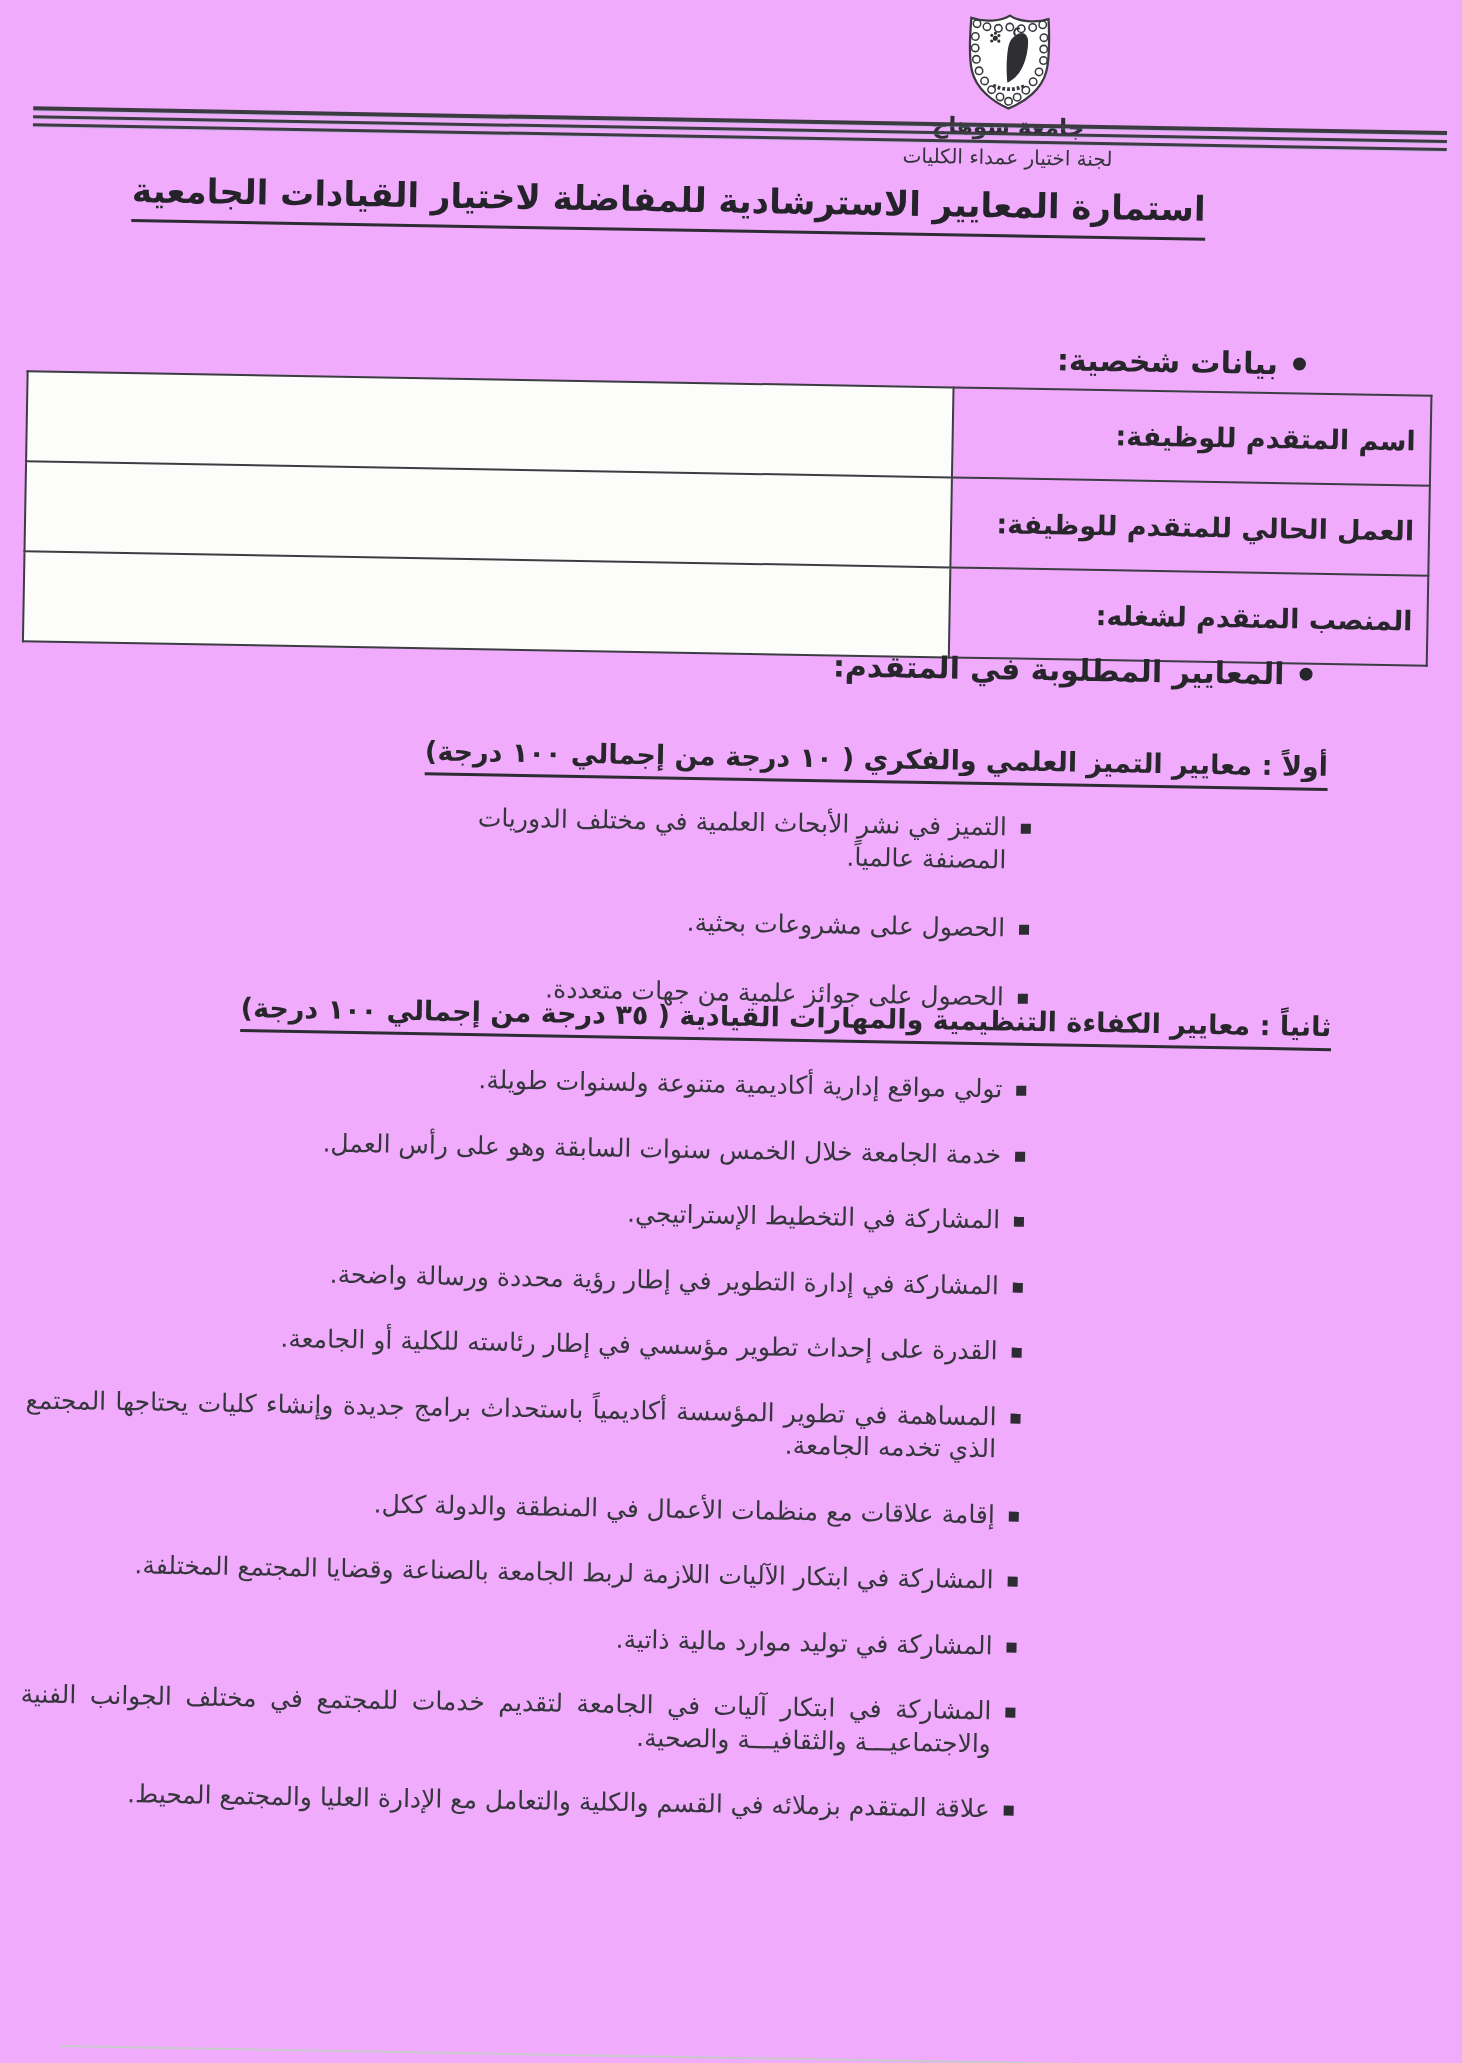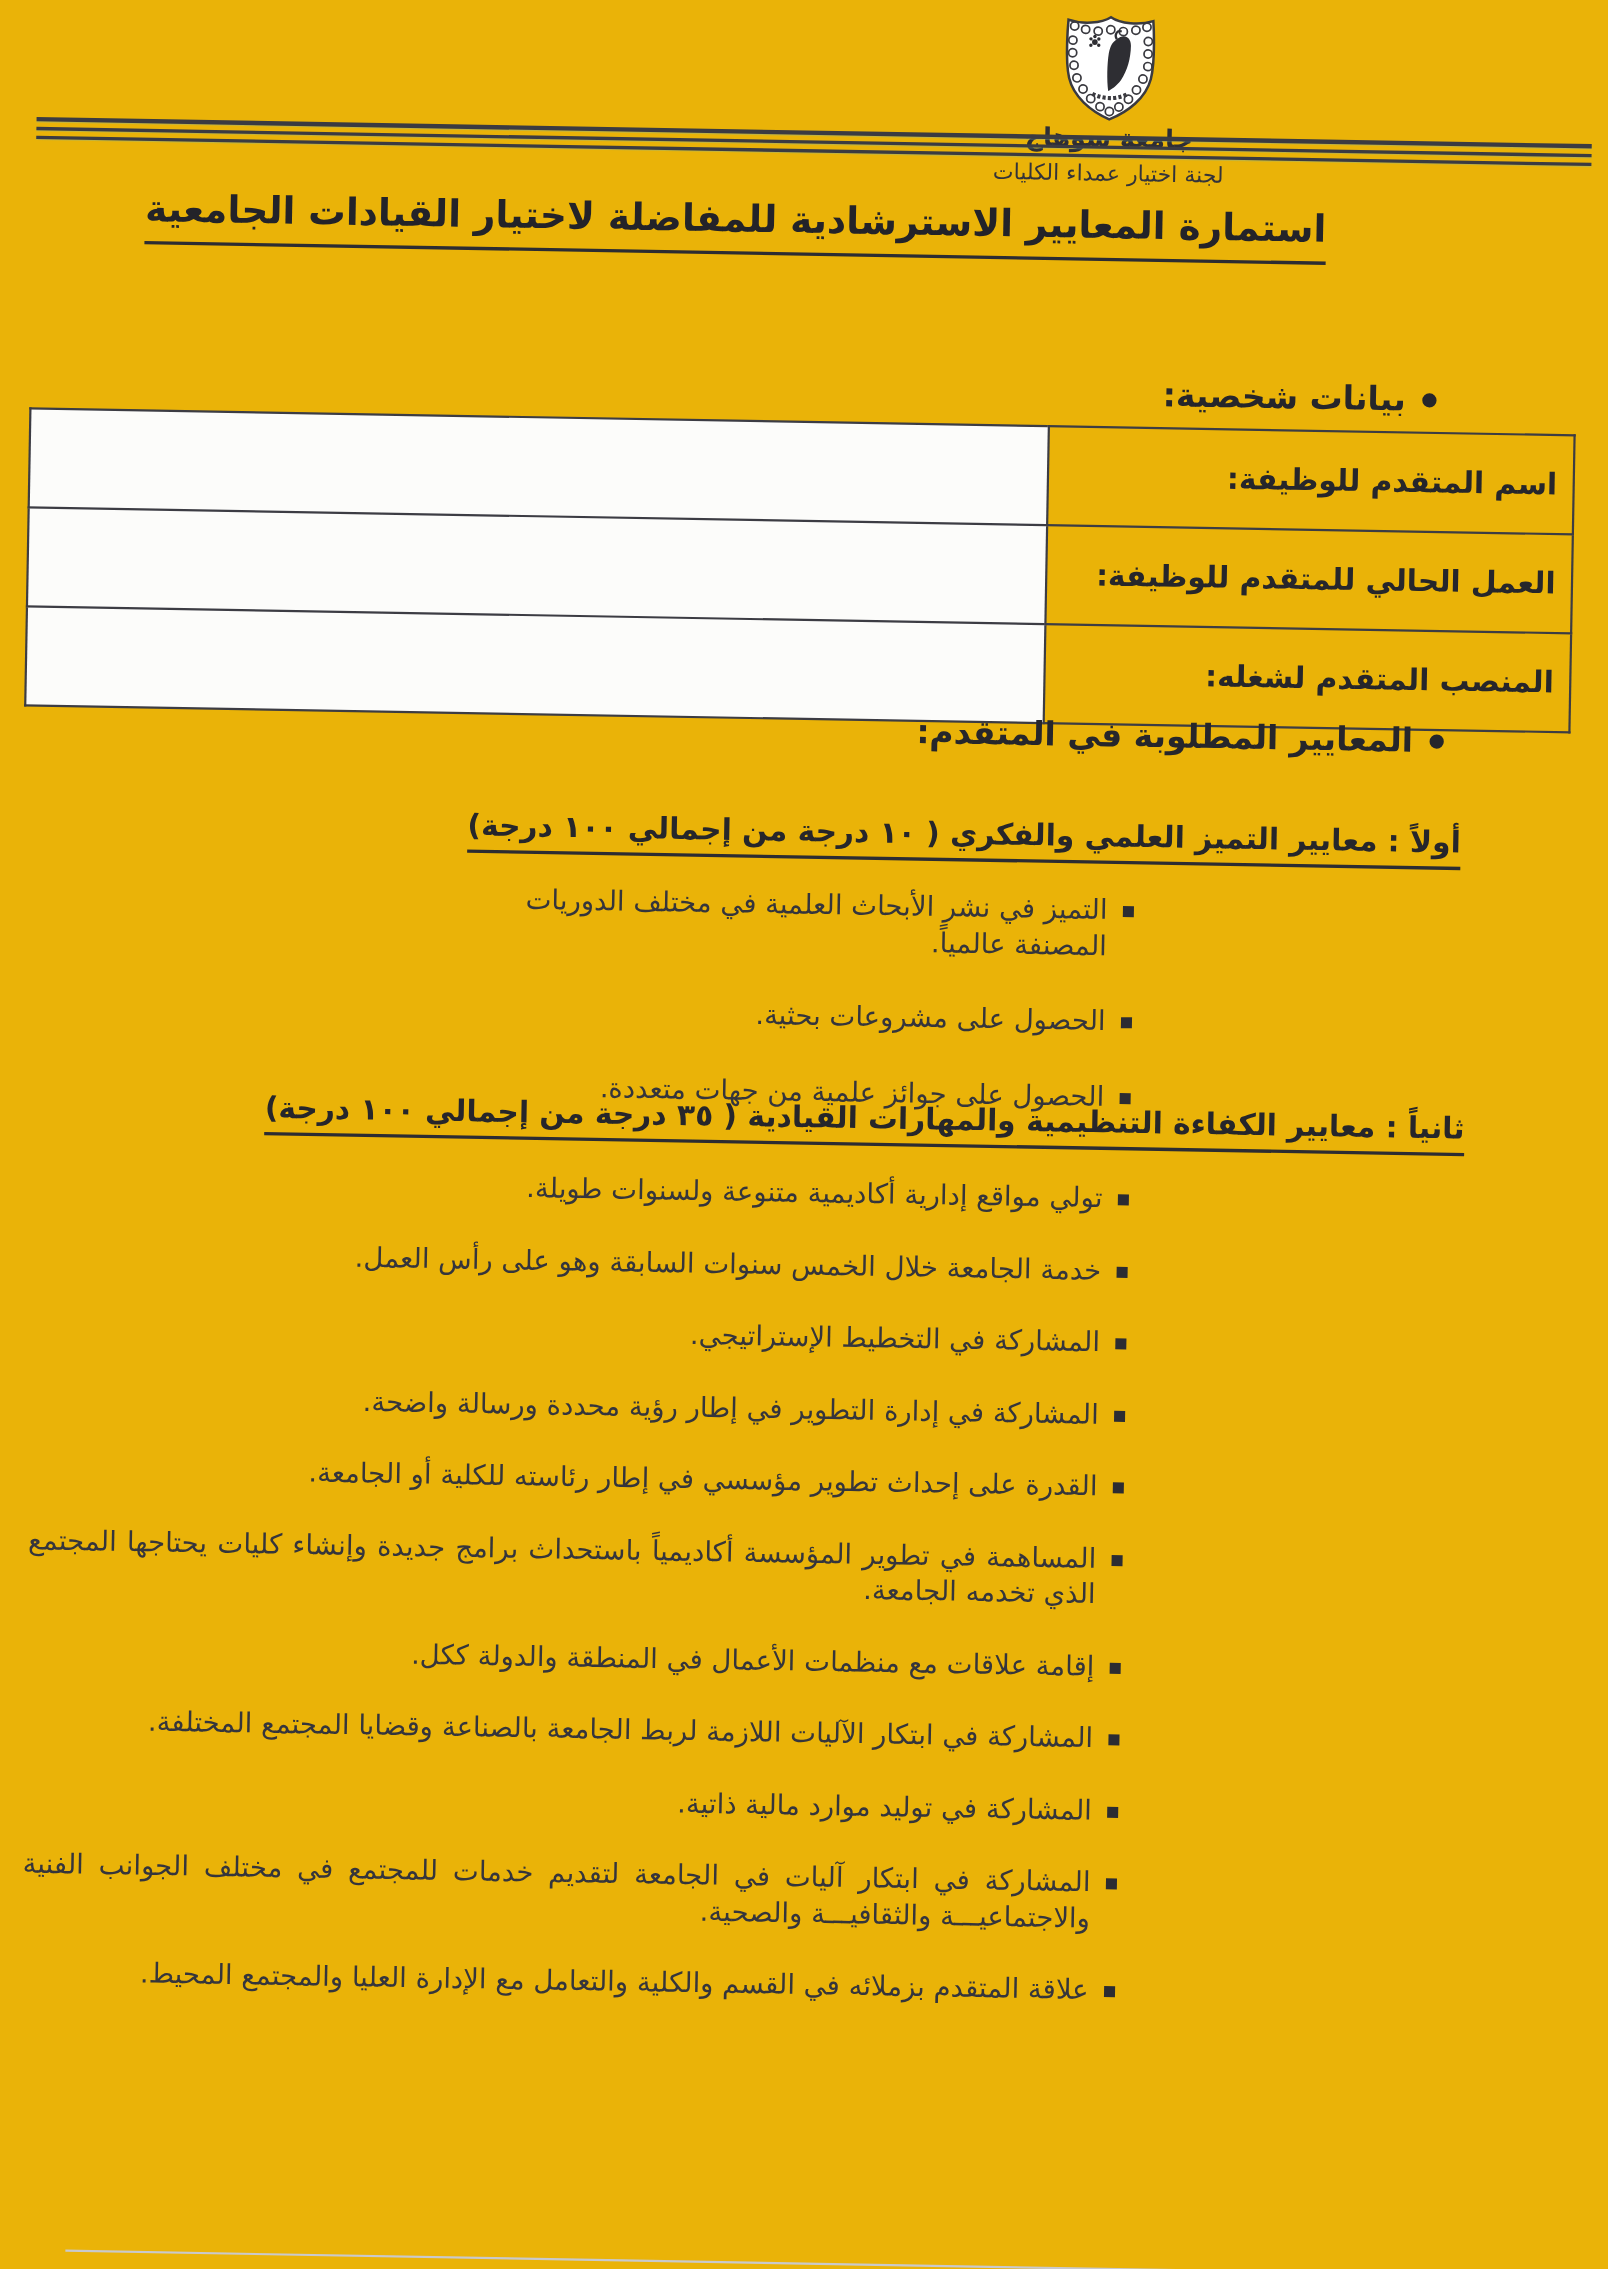--- a/index.html
+++ b/index.html
@@ -8,21 +8,21 @@
     width: 1462px;
     height: 2063px;
     overflow: hidden;
     background: #ffffff;
     font-family: "DejaVu Sans", sans-serif;
   }
   .page {
     position: relative;
     width: 1462px;
     height: 2063px;
-    background: #eab308;
+    background: #f0abfc;
     color: #2c2c33;
     direction: rtl;
   }
   .tilt {
     position: absolute;
     inset: 0;
     transform: rotate(1deg);
     transform-origin: 700px 300px;
   }
 

